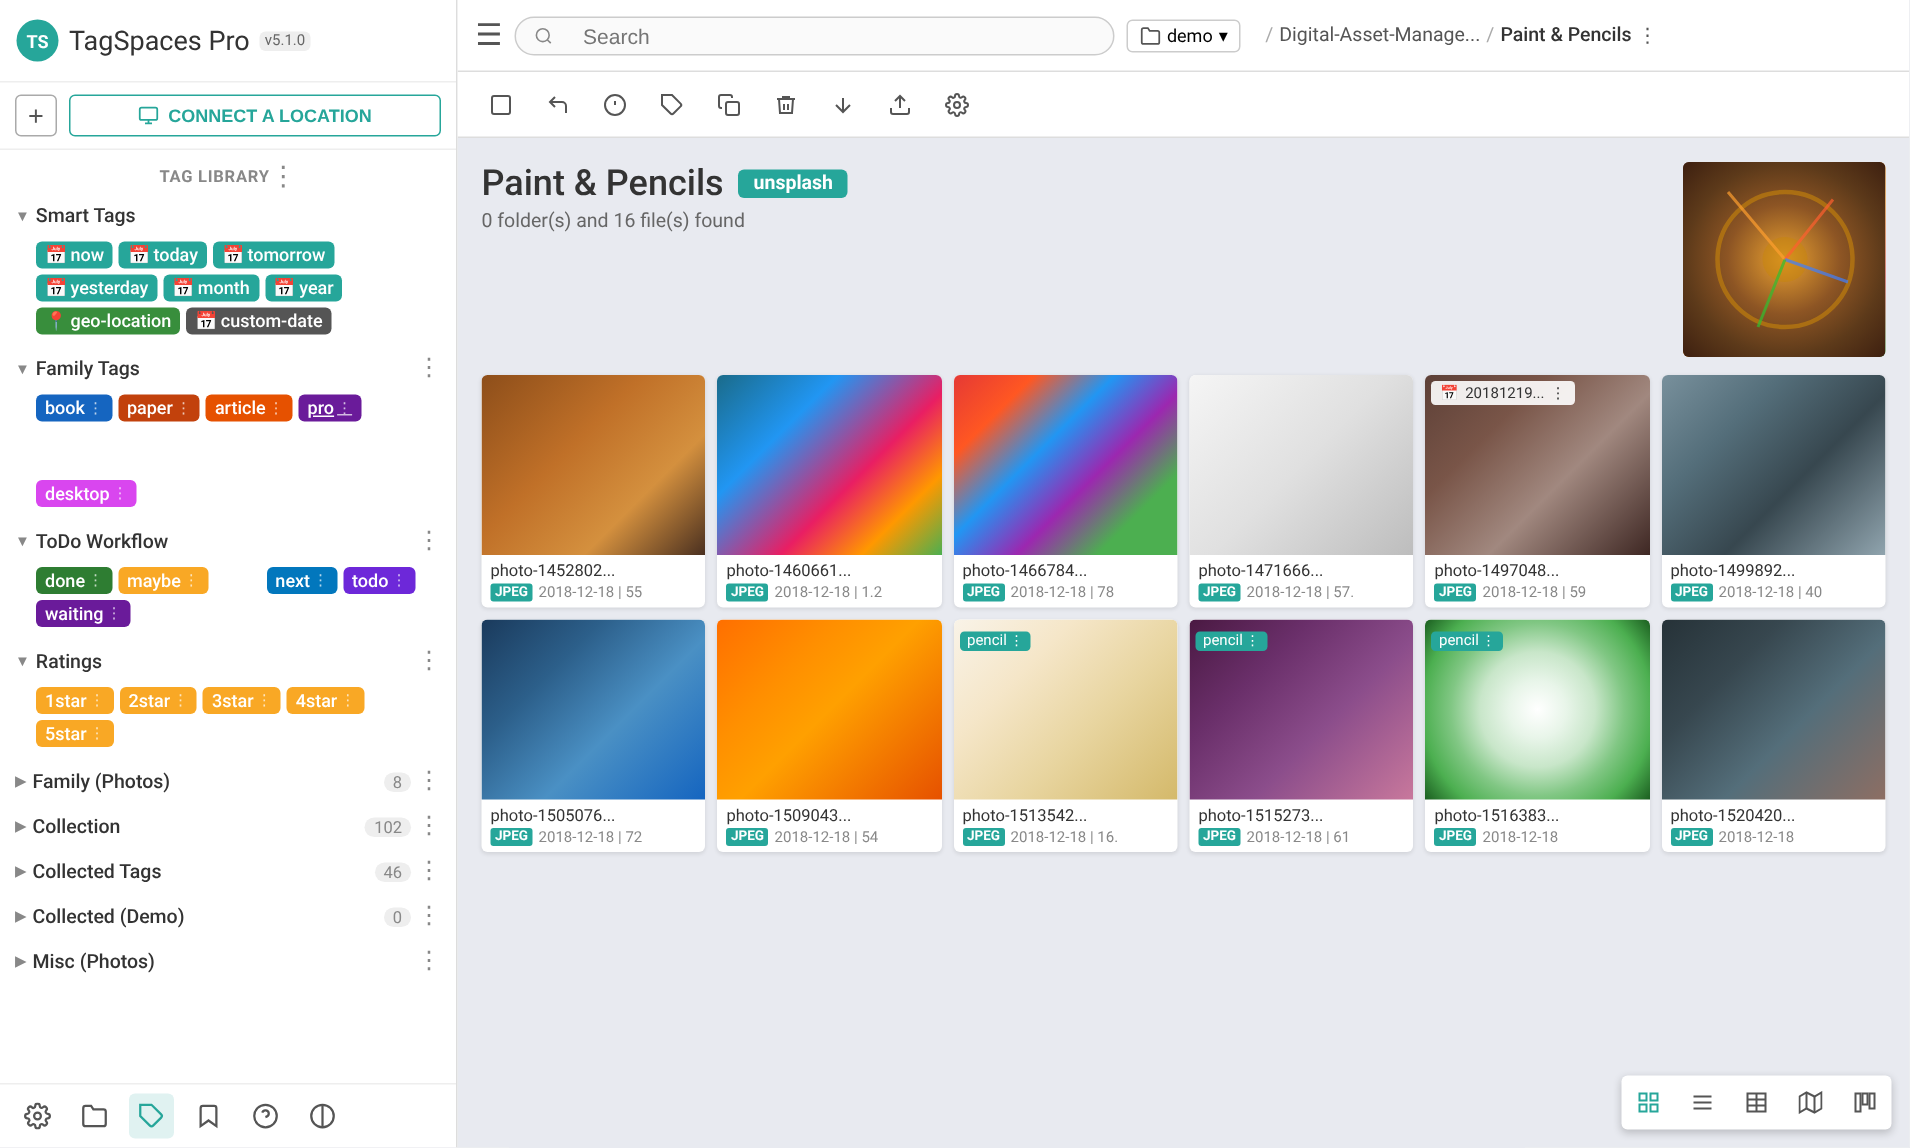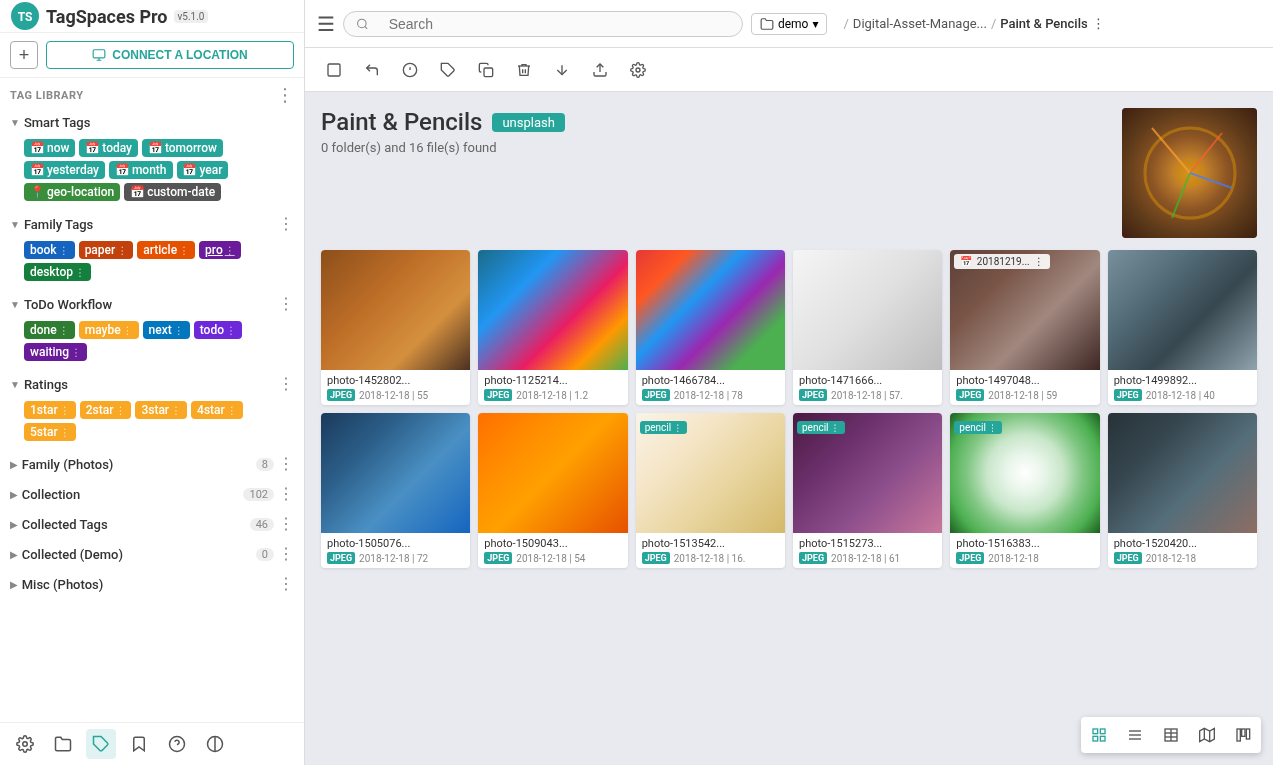--- a/index.html
+++ b/index.html
@@ -1,30 +1,30 @@
 <!DOCTYPE html>
 <html><head>
   <meta charset="utf-8">
   <style>
     * { box-sizing: border-box; margin: 0; padding: 0; }
     body { font-family: -apple-system, BlinkMacSystemFont, 'Segoe UI', Roboto, sans-serif; font-size: 13px; background: #f0f0f0; display: flex; height: 765px; overflow: hidden; }
 
     
     #sidebar { width: 305px; min-width: 305px; background: #fff; display: flex; flex-direction: column; border-right: 1px solid #ddd; overflow-y: auto; }
-    #sidebar-header { display: flex; align-items: center; padding: 1px 10px; border-bottom: 1px solid #eee; }
+    #sidebar-header { display: flex; align-items: center; padding: 12px 10px; border-bottom: 1px solid #eee; }
     #sidebar-header .logo { display: flex; align-items: center; gap: 6px; }
     .logo-icon { width: 30px; height: 30px; }
-    .logo-text { font-size: 18px; font-weight: bold; color: #333; }
+    .logo-text { font-size: 18px; font-weight: normal; color: #333; }
     .logo-badge { font-size: 10px; background: #eee; border-radius: 4px; padding: 1px 4px; color: #666; }
 
     .connect-btn-row { display: flex; align-items: center; gap: 8px; padding: 8px 10px; border-bottom: 1px solid #eee; }
     .plus-btn { width: 28px; height: 28px; border: 1px solid #aaa; border-radius: 4px; background: #fff; cursor: pointer; font-size: 18px; display: flex; align-items: center; justify-content: center; color: #555; }
     .connect-btn { flex: 1; height: 28px; border: 1px solid #26a69a; border-radius: 4px; background: #fff; color: #26a69a; cursor: pointer; font-size: 12px; font-weight: 600; display: flex; align-items: center; justify-content: center; gap: 6px; }
 
-    .tag-library-header { display: flex; align-items: center; justify-content: space-between; padding: 8px 10px 4px 10px; }
+    .tag-library-header { display: flex; align-items: center; justify-content: center; padding: 8px 10px 4px 10px; }
     .tag-library-title { font-size: 11px; font-weight: 700; color: #888; letter-spacing: 0.5px; }
     .more-btn { background: none; border: none; cursor: pointer; color: #888; font-size: 18px; line-height: 1; }
 
     .section { padding: 2px 0; }
     .section-header { display: flex; align-items: center; padding: 5px 10px; cursor: pointer; }
     .section-header .chevron { font-size: 10px; color: #888; margin-right: 4px; }
     .section-header .section-title { font-size: 13px; font-weight: 500; color: #333; flex: 1; }
     .section-header .section-count { font-size: 11px; color: #888; background: #eee; border-radius: 10px; padding: 0 6px; margin-right: 4px; }
     .section-header .more-btn { font-size: 16px; }
 
@@ -32,27 +32,27 @@
     .tag { display: inline-flex; align-items: center; border-radius: 4px; padding: 2px 6px; font-size: 12px; font-weight: 500; color: #fff; cursor: pointer; gap: 2px; }
     .tag .tag-dots { font-size: 10px; opacity: 0.7; }
 
     
     .tag-smart { background: #26a69a; }
     
     .tag-blue { background: #1565c0; }
     .tag-green { background: #c2410c; }
     .tag-orange { background: #e65100; }
     .tag-purple { background: #6a1b9a; text-decoration: underline; }
-    .tag-teal { background: #15803d; }
+    .tag-teal { background: #d946ef; margin-top: 35px; }
     
     .tag-gold { background: #f9a825; }
     
     .tag-done { background: #2e7d32; }
     .tag-maybe { background: #f9a825; }
-    .tag-next { background: #0277bd; }
+    .tag-next { background: #0277bd; margin-left: 35px; }
     .tag-todo { background: #6d28d9; }
     .tag-waiting { background: #6a1b9a; }
 
     .sidebar-footer { margin-top: auto; border-top: 1px solid #eee; display: flex; align-items: center; padding: 6px 10px; gap: 8px; }
     .footer-icon { width: 30px; height: 30px; display: flex; align-items: center; justify-content: center; cursor: pointer; color: #555; font-size: 16px; border-radius: 4px; }
     .footer-icon.active { background: #e0f2f1; color: #26a69a; }
 
     
     #main { flex: 1; display: flex; flex-direction: column; overflow: hidden; }
 
@@ -71,21 +71,21 @@
     #toolbar { background: #fff; border-bottom: 1px solid #ddd; display: flex; align-items: center; padding: 0 12px; height: 44px; gap: 4px; }
     .tool-btn { width: 34px; height: 34px; display: flex; align-items: center; justify-content: center; border: none; background: none; cursor: pointer; border-radius: 4px; color: #555; font-size: 16px; }
 
     
     #content { flex: 1; overflow-y: auto; background: #e8eaf0; padding: 16px; }
 
     
     .gallery-header { display: flex; align-items: flex-start; justify-content: space-between; margin-bottom: 12px; }
     .gallery-title-row { display: flex; align-items: center; gap: 10px; }
     .gallery-title { font-size: 24px; font-weight: 500; color: #333; }
-    .gallery-tag-badge { background: #26a69a; color: #fff; border-radius: 4px; padding: 2px 10px; font-size: 13px; font-weight: 400; }
+    .gallery-tag-badge { background: #26a69a; color: #fff; border-radius: 4px; padding: 2px 10px; font-size: 13px; font-weight: 700; }
     .gallery-subtitle { font-size: 13px; color: #666; margin-top: 4px; }
     .hero-placeholder { width: 135px; height: 130px; border-radius: 4px; background: linear-gradient(135deg, #8d6e63 0%, #5d4037 30%, #ff8f00 60%, #e53935 80%, #4caf50 100%); position: relative; overflow: hidden; }
 
     
     .file-grid { display: grid; grid-template-columns: repeat(6, 1fr); gap: 8px; }
     .file-card { background: #fff; border-radius: 4px; overflow: hidden; cursor: pointer; position: relative; box-shadow: 0 1px 3px rgba(0,0,0,0.1); }
     .file-thumb-placeholder { width: 100%; height: 120px; }
     .file-info { padding: 4px 6px; }
     .file-name { font-size: 11px; color: #333; white-space: nowrap; overflow: hidden; text-overflow: ellipsis; }
     .file-meta { display: flex; align-items: center; gap: 4px; margin-top: 2px; flex-wrap: wrap; }
@@ -430,21 +430,21 @@
           <div class="file-meta">
             <span class="file-type-badge">JPEG</span>
             <span class="file-date">2018-12-18 | 55</span>
           </div>
         </div>
       </div>
 
       <div class="file-card">
         <div class="file-thumb-placeholder thumb-2"></div>
         <div class="file-info">
-          <div class="file-name">photo-1125214...</div>
+          <div class="file-name">photo-1460661...</div>
           <div class="file-meta">
             <span class="file-type-badge">JPEG</span>
             <span class="file-date">2018-12-18 | 1.2</span>
           </div>
         </div>
       </div>
 
       <div class="file-card">
         <div class="file-thumb-placeholder thumb-3"></div>
         <div class="file-info">

